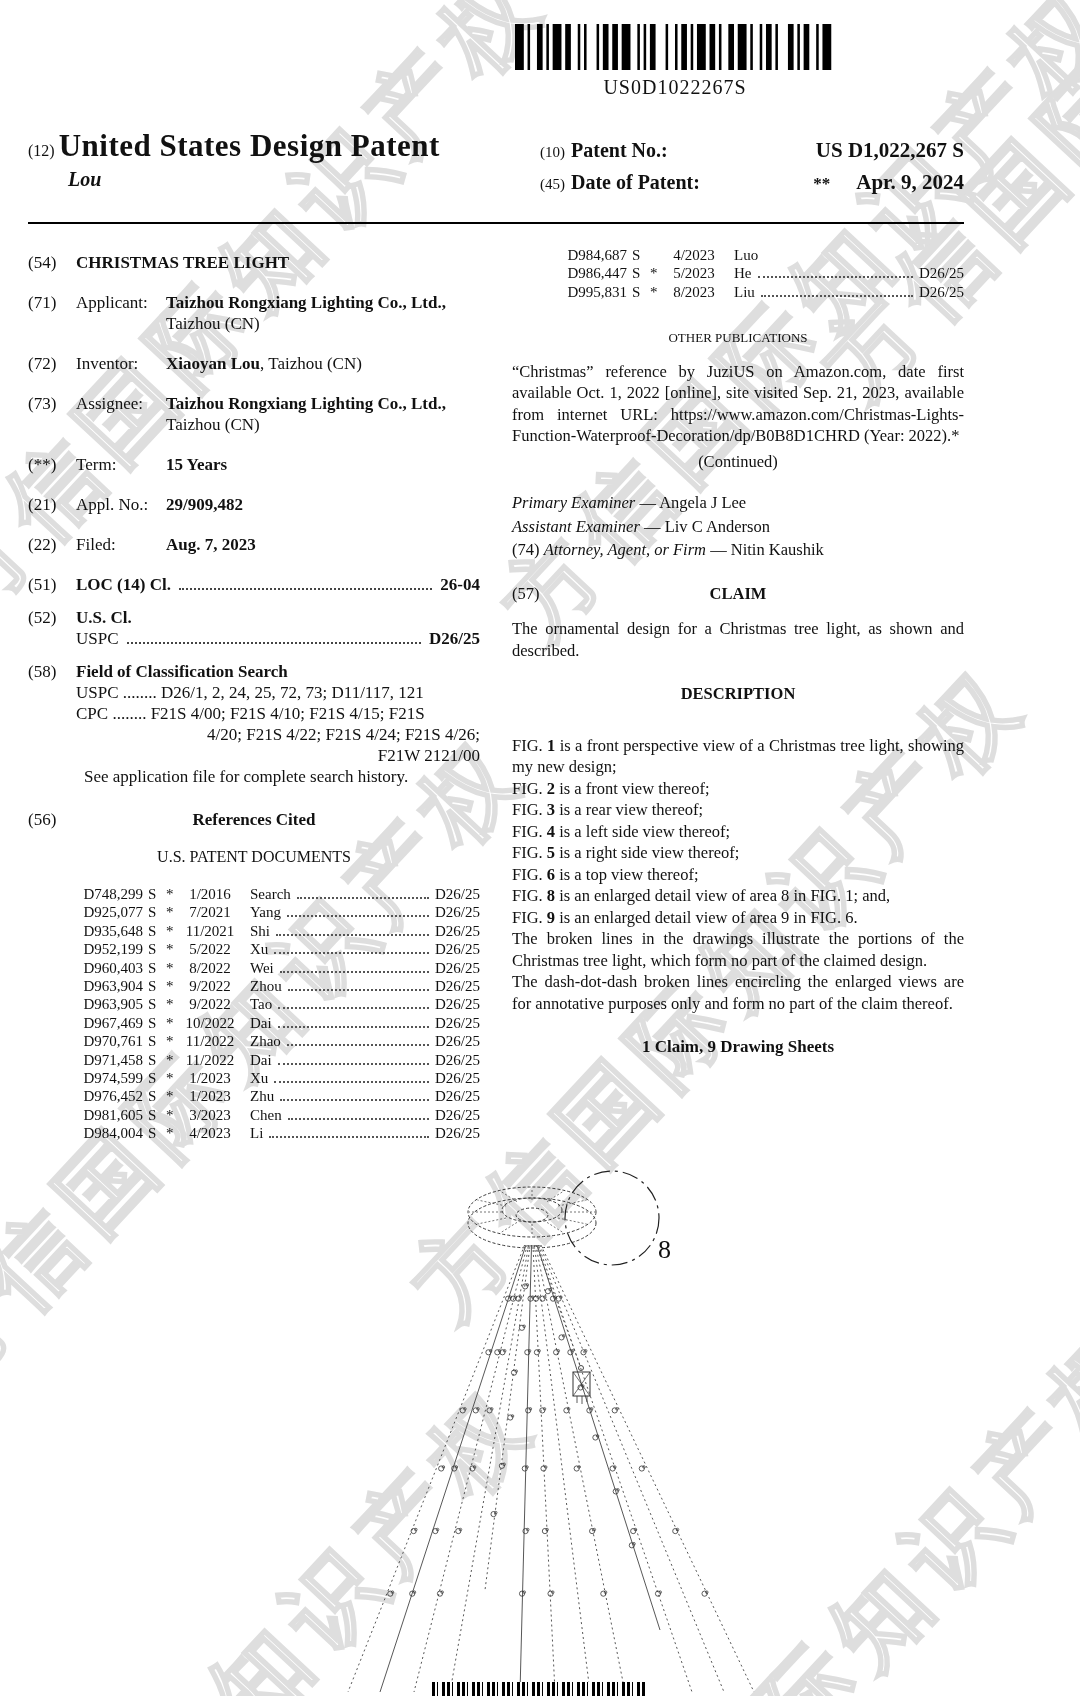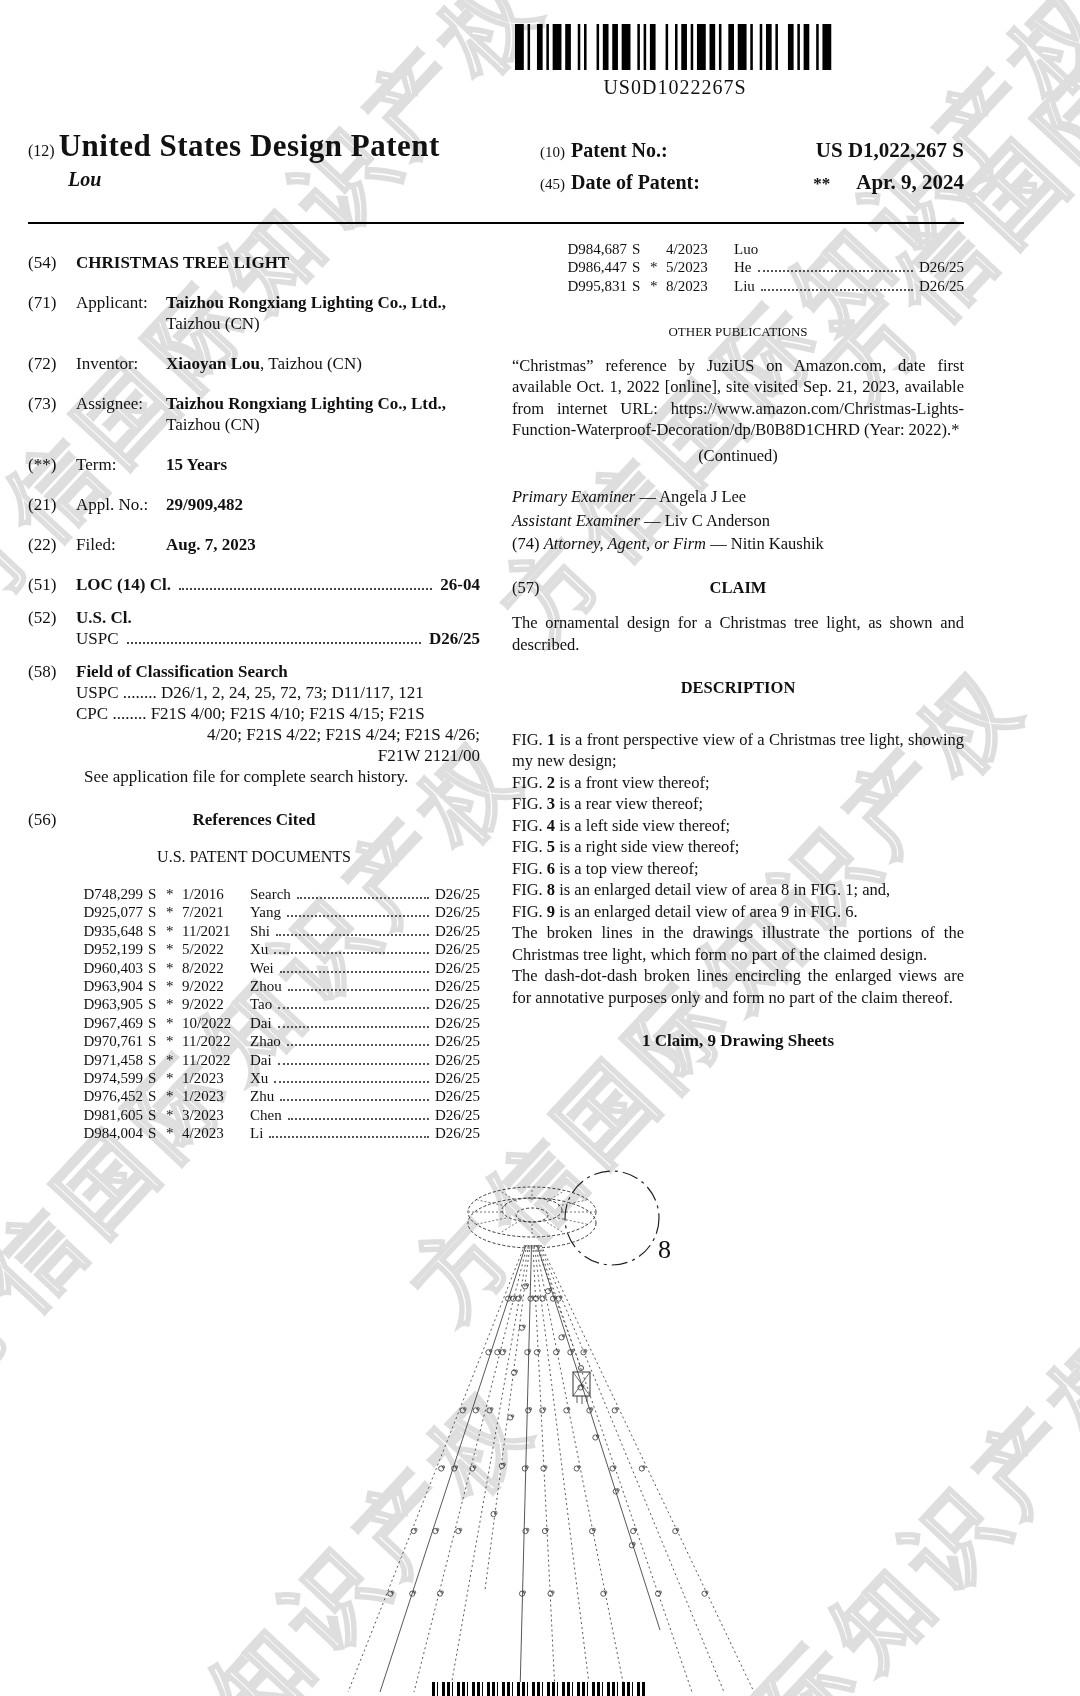--- a/index.html
+++ b/index.html
@@ -28,21 +28,21 @@
   .hdr-line{display:flex; align-items:baseline; font-size:19px; margin-bottom:7px;justify-content:flex-end;}
   .hdr-line .n{font-size:15px; margin-right:6px;}
   .hdr-line .lbl{font-weight:bold; font-size:20px;}
   .hdr-line .fill{flex:1;}
   .hdr-line .stars{font-weight:bold; font-size:17px; margin-right:26px;}
   .hdr-line .val{font-weight:bold; font-size:21px;}
   .rule{position:absolute; left:28px; top:222px; width:936px; border-top:2px solid #000;}
 
   
   .col-left{position:absolute; left:28px; top:252px; width:452px; font-size:17px; line-height:21px;}
-  .col-right{position:absolute; left:512px; top:240px; width:452px; font-size:16.5px; line-height:21.5px;}
+  .col-right{position:absolute; left:512px; top:246px; width:452px; font-size:16.5px; line-height:21.5px;}
 
   .bib{display:flex; margin-bottom:19px;}
   .b-num{width:48px; flex:none;}
   .b-label{width:90px; flex:none;}
   .b-val{flex:1;}
   .tight{margin-bottom:12px;}
   .leader{flex:1; border-bottom:2px dotted #444; margin:0 8px 4px 8px; min-width:20px;}
   .lrow{display:flex; align-items:baseline;}
   .indent{margin-left:48px;}
   .right-al{text-align:right;}
@@ -50,21 +50,21 @@
   .sec-head-row{position:relative; text-align:center; margin-bottom:14px;}
   .sec-num{position:absolute; left:0; top:0;}
   .sec-head{font-weight:bold;}
   .patdocs{text-align:center; font-size:16px; margin:16px 0 18px 0;}
 
   .cite-table{padding-left:30px;}
   .cite-row{display:flex; align-items:baseline; font-size:15px; line-height:18.4px;}
   .c-num{width:85px; text-align:right; flex:none;}
   .c-kind{width:18px; padding-left:5px; flex:none;}
   .c-star{width:16px; flex:none;}
-  .c-date{width:56px; text-align:left; margin-right:12px; flex:none;}
+  .c-date{width:56px; text-align:center; margin-right:12px; flex:none;}
   .c-name{flex:none; padding-right:4px;}
   .c-leader{flex:1; border-bottom:2px dotted #555; margin:0 6px 3px 2px;}
   .c-cls{flex:none;}
 
   .pubs-head{text-align:center; margin:26px 0 12px 0; font-size:13px;}
   .pub-body{text-align:justify;}
   .continued{text-align:center; margin-top:4px;}
   .people{margin-top:20px;}
   .people .row{margin-bottom:2px;}
   .ital{font-style:italic;}

